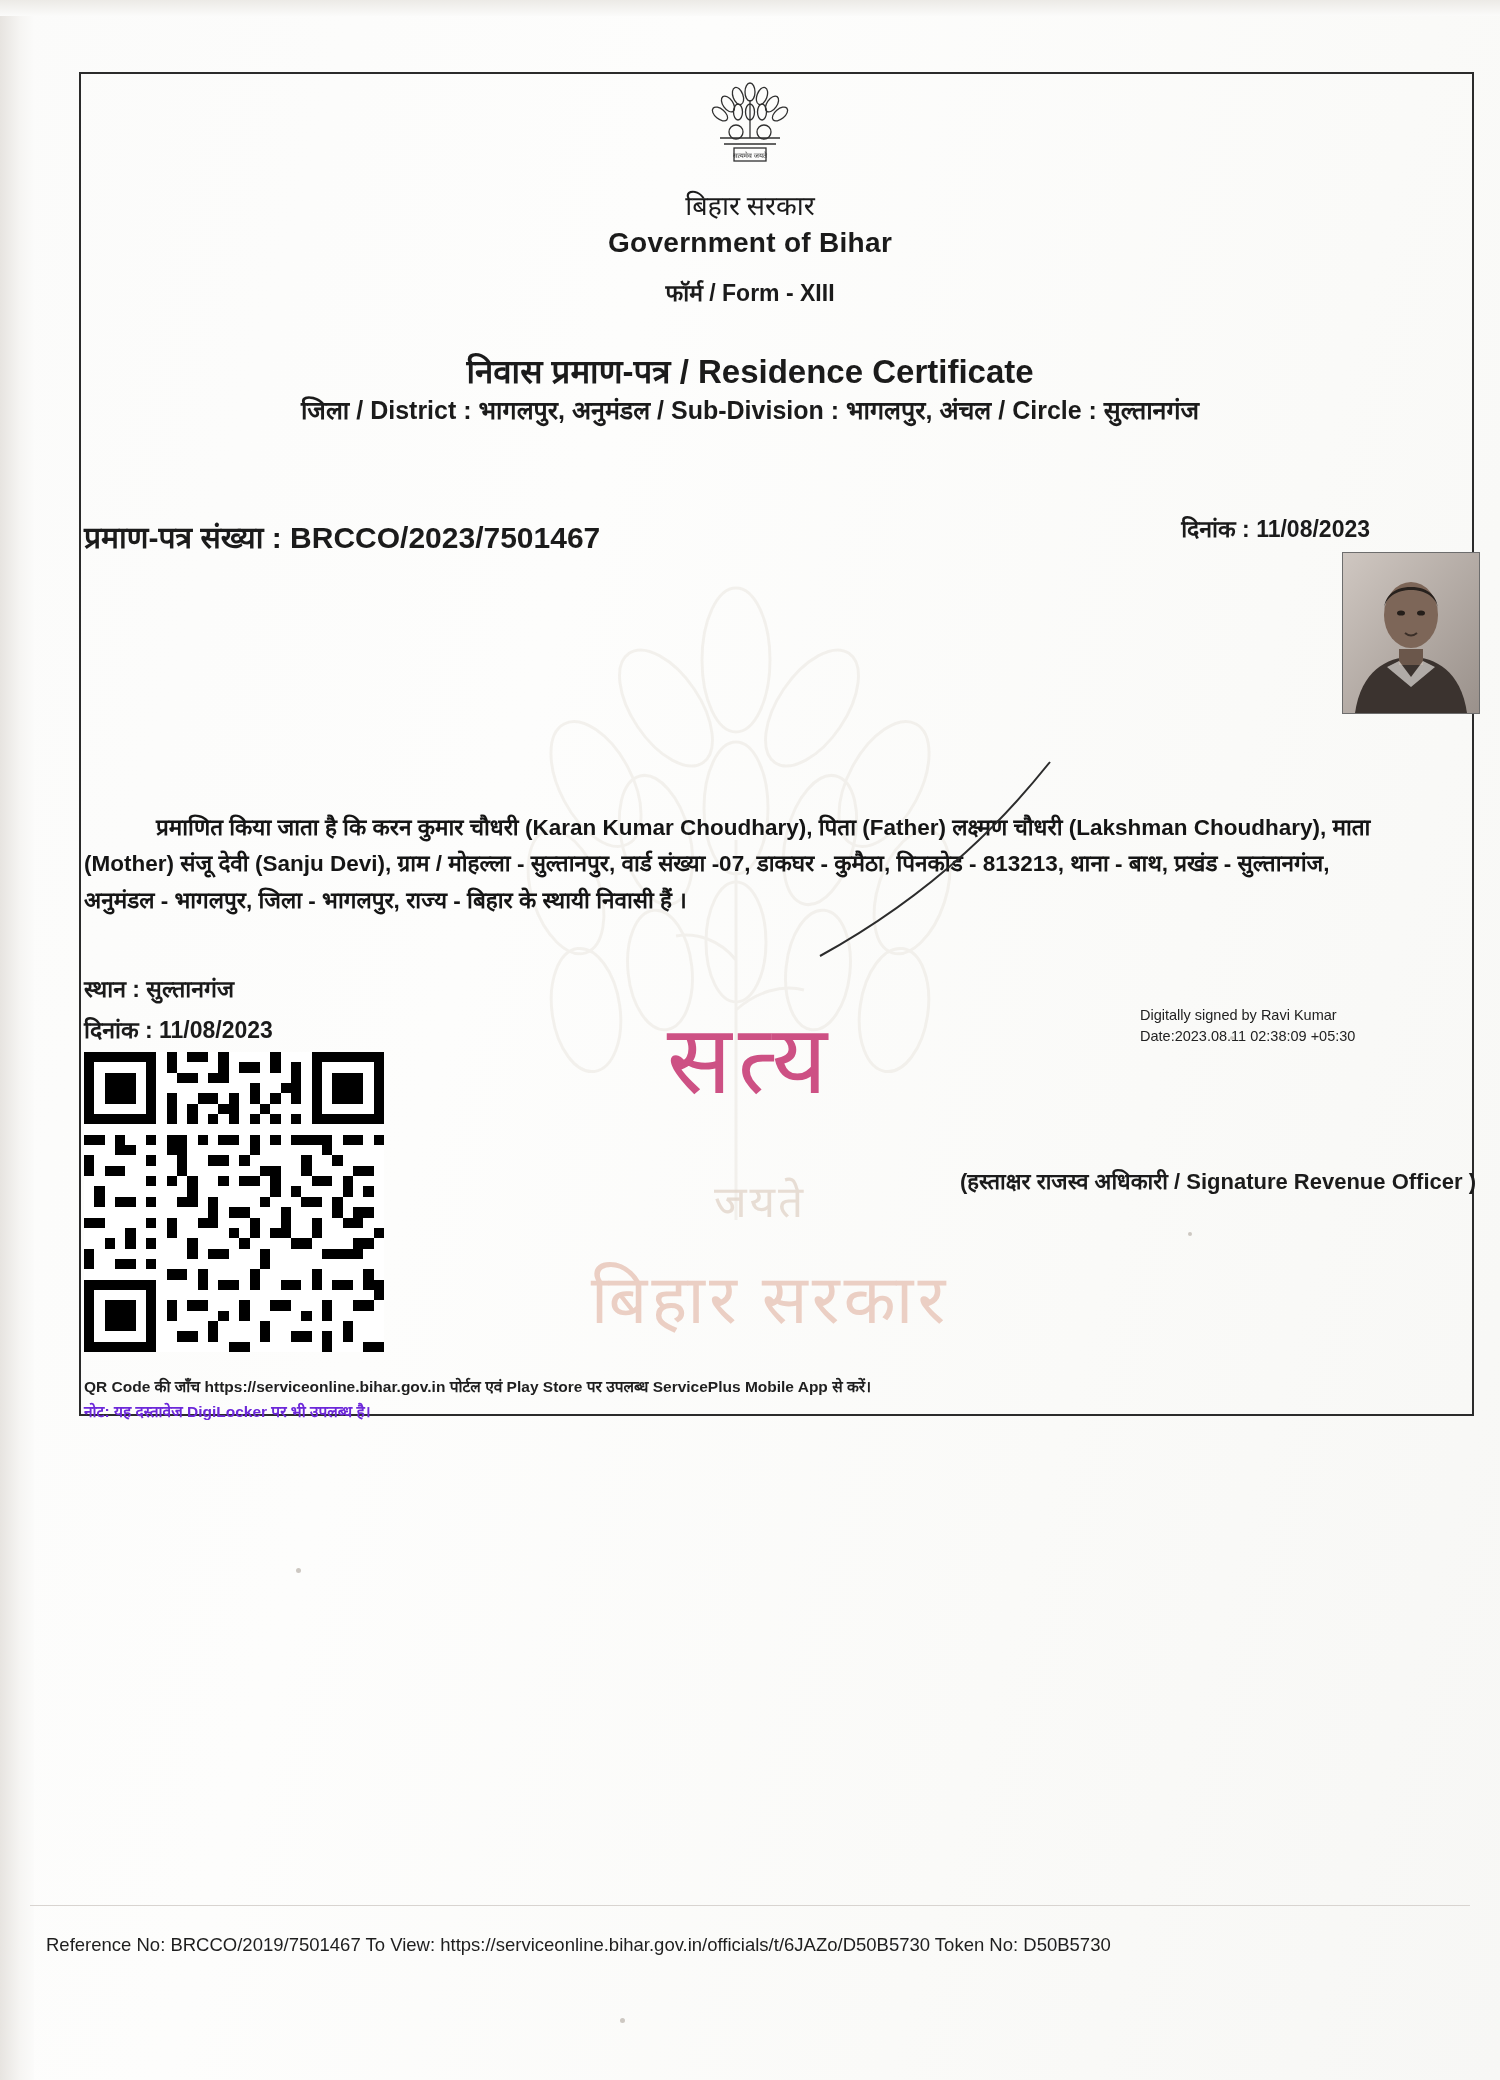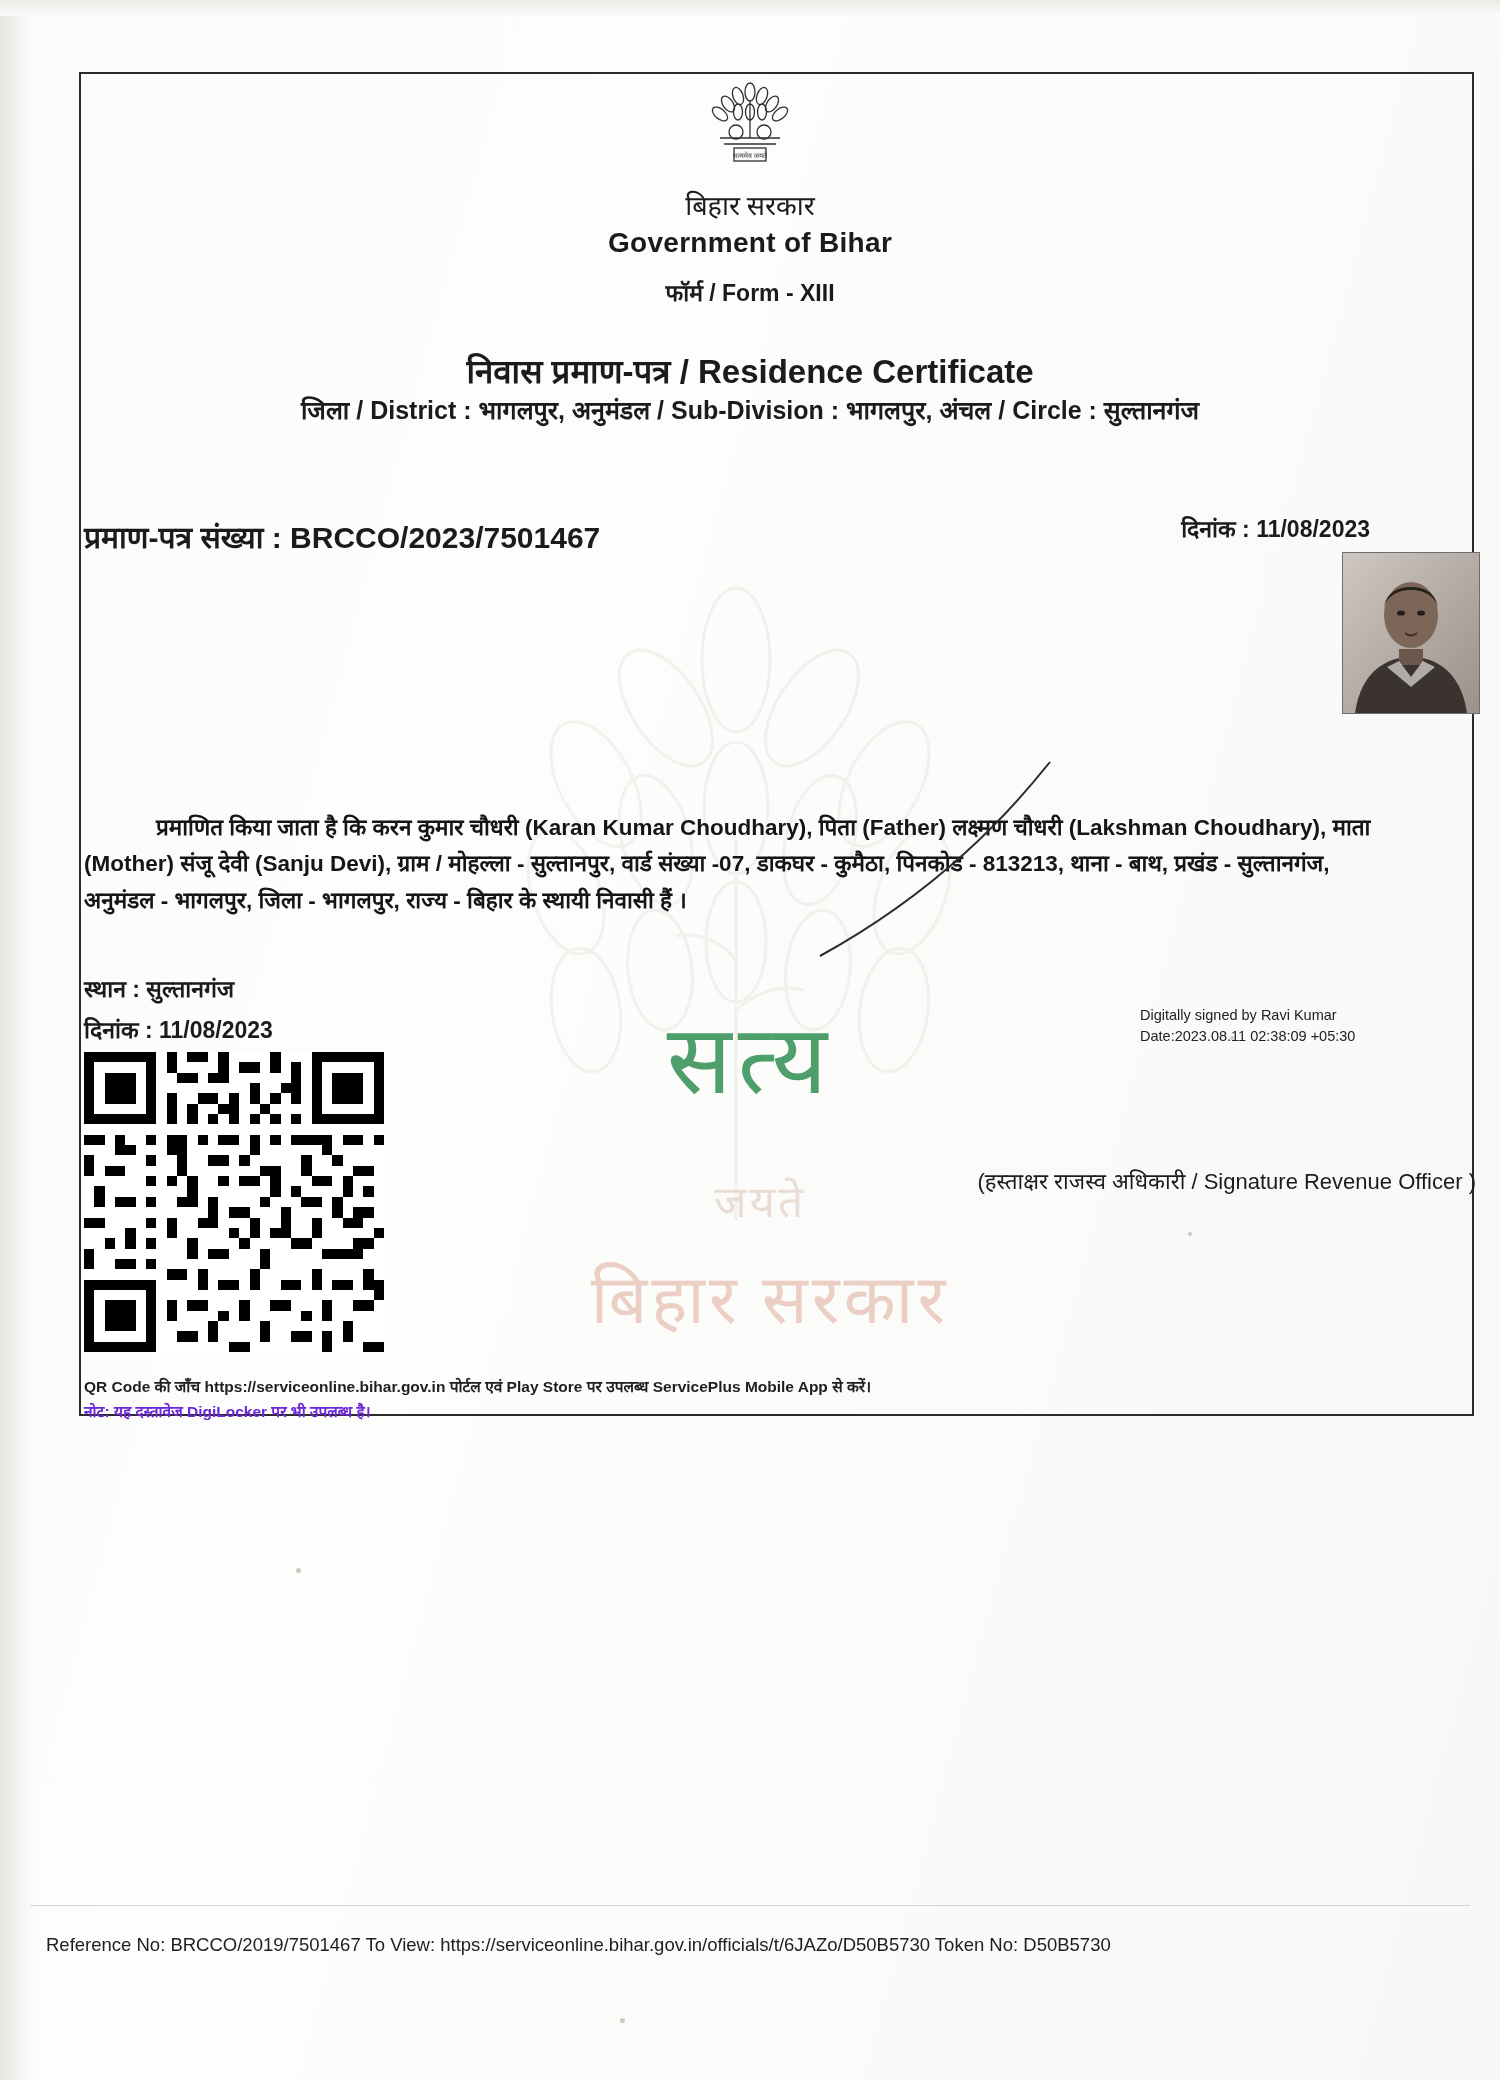--- a/index.html
+++ b/index.html
@@ -60,21 +60,21 @@
   }
   .wm-text-big {
     position: absolute;
     left: 440px;
     top: 990px;
     width: 620px;
     text-align: center;
     font-family: "Liberation Serif", serif;
     font-size: 96px;
     letter-spacing: 6px;
-    color: #15803d;
+    color: #be185d;
     opacity: 0.75;
     pointer-events: none;
   }
   .wm-text-mid {
     position: absolute;
     left: 600px;
     top: 1170px;
     width: 320px;
     text-align: center;
     font-family: "Liberation Serif", serif;
@@ -226,21 +226,21 @@
     font-size: 14.5px;
     line-height: 1.45;
     color: #222;
     font-family: "Liberation Sans", sans-serif;
   }
   .sign-caption {
     position: absolute;
     right: 24px;
     top: 1165px;
     font-size: 22px;
-    font-weight: normal;
+    font-weight: bold;
     text-align: center;
   }
 
   
   .note1 {
     position: absolute;
     left: 84px;
     top: 1375px;
     font-size: 15.5px;
     font-weight: bold;

